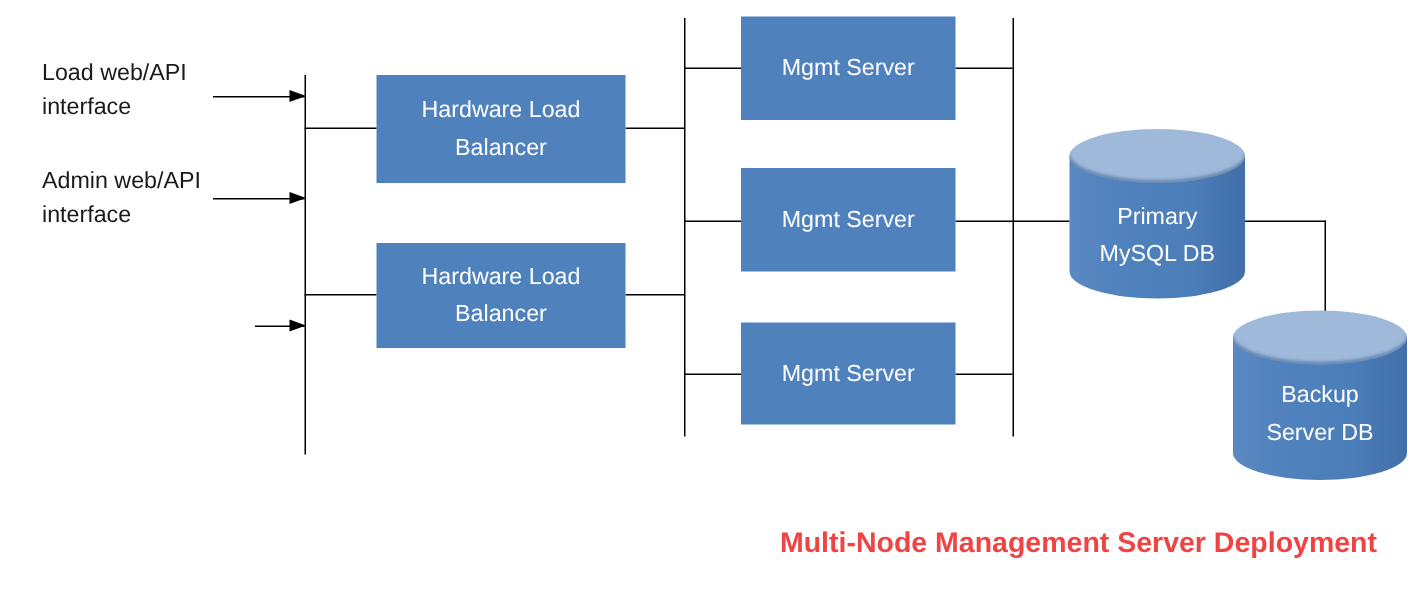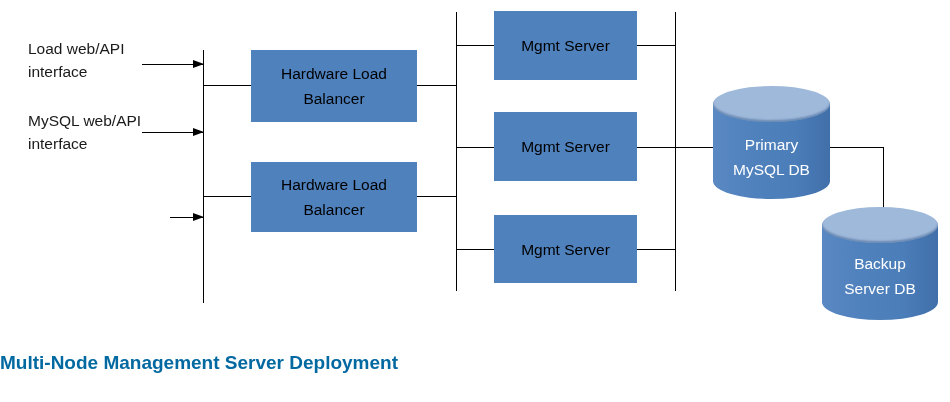--- a/index.html
+++ b/index.html
@@ -36,21 +36,21 @@
     width: 0; height: 0;
     border-top: 4.5px solid transparent;
     border-bottom: 4.5px solid transparent;
     border-left: 11px solid #000000;
   }
 
   
   .node {
     position: absolute;
     background: #4f81bd;
-    color: #000000;
+    color: #ffffff;
     display: flex;
     align-items: center;
     justify-content: center;
     text-align: center;
     font-size: 15.5px;
     line-height: 25px;
     white-space: pre-line;
   }
 
   
@@ -78,34 +78,34 @@
     line-height: 25px;
     white-space: pre-line;
   }
 
   
   .title {
     position: absolute;
     left: 0;
     width: 918px;
     top: 352px;
-    text-align: left;
+    text-align: right;
     font-weight: bold;
     font-size: 19px;
-    color: #0369a1;
+    color: #ef4444;
   }
 </style>
 </head>
 <body>
 
 <div class="canvas">
 
   <div class="side-label" style="top:37px;">Load web/API
 interface</div>
-  <div class="side-label" style="top:109px;">MySQL web/API
+  <div class="side-label" style="top:109px;">Admin web/API
 interface</div>
 
   <div class="arrow" style="left:142px; top:64px;  width:61px;"></div>
   <div class="arrow" style="left:142px; top:132px; width:61px;"></div>
   <div class="arrow" style="left:170px; top:217px; width:33px;"></div>
 
   <div class="vline" style="left:203px; top:50px; height:253px;"></div>
   <div class="vline" style="left:456px; top:12px; height:279px;"></div>
   <div class="vline" style="left:675px; top:12px; height:279px;"></div>
 

